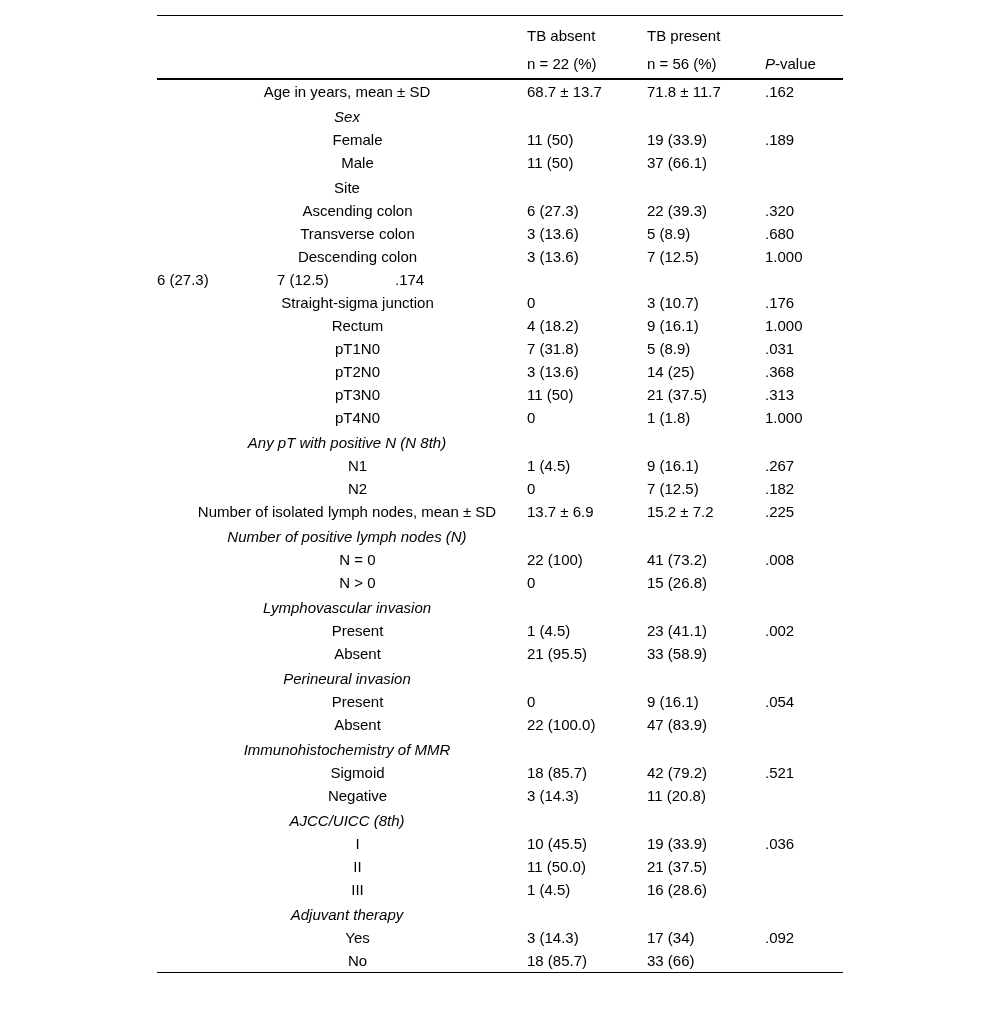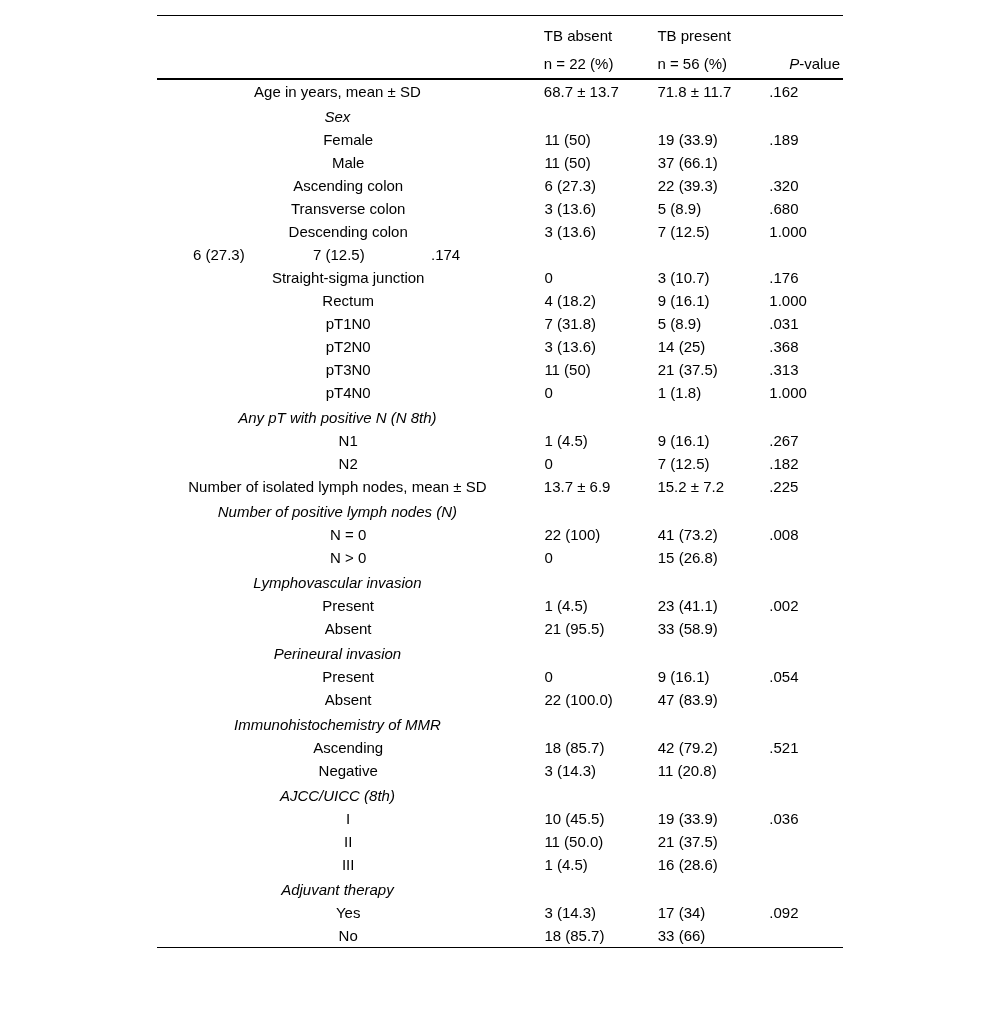--- a/index.html
+++ b/index.html
@@ -11,25 +11,25 @@
     -webkit-font-smoothing:antialiased;
   }
   .tablewrap { position:absolute; left:157px; top:15px; width:686px; }
   .rule { width:100%; background:#000000; }
   .rule.top { height:1px; }
   .rule.mid { height:2px; }
   .rule.bottom { height:1px; }
 
   .header { display:flex; height:62px; padding-top:6px; font-size:15px; }
   .hl { line-height:28px; white-space:nowrap; }
-  .pline { margin-top:28px;margin-left:20px; }
+  .pline { margin-top:28px; }
   .pline i { font-style:italic; }
 
   .col-label { width:370px; padding-left:10px;text-align:center; }
-  .col-v1 { width:120px;margin-left:36px; }
+  .col-v1 { width:120px; }
   .col-v2 { width:118px; }
   .col-p  { width:78px; }
 
   .row { display:flex; height:23px; line-height:23px; font-size:15px; white-space:nowrap; }
   .row.section { height:25px; padding-top:2px; }
   .row.indent .col-label { padding-left:31px; }
   .row.italic .col-label { font-style:italic; }
 </style>
 </head>
 <body>
@@ -72,20 +72,26 @@
     <div class="col-v1">11 (50)</div>
     <div class="col-v2">19 (33.9)</div>
     <div class="col-p">.189</div>
   </div>
       <div class="row indent">
     <div class="col-label">Male</div>
     <div class="col-v1">11 (50)</div>
     <div class="col-v2">37 (66.1)</div>
     <div class="col-p"></div>
   </div>
+      <div class="row section">
+    <div class="col-label">Site</div>
+    <div class="col-v1"></div>
+    <div class="col-v2"></div>
+    <div class="col-p"></div>
+  </div>
       <div class="row indent">
     <div class="col-label">Ascending colon</div>
     <div class="col-v1">6 (27.3)</div>
     <div class="col-v2">22 (39.3)</div>
     <div class="col-p">.320</div>
   </div>
       <div class="row indent">
     <div class="col-label">Transverse colon</div>
     <div class="col-v1">3 (13.6)</div>
     <div class="col-v2">5 (8.9)</div>
@@ -216,21 +222,21 @@
     <div class="col-v2">47 (83.9)</div>
     <div class="col-p"></div>
   </div>
       <div class="row section italic">
     <div class="col-label">Immunohistochemistry of MMR</div>
     <div class="col-v1"></div>
     <div class="col-v2"></div>
     <div class="col-p"></div>
   </div>
       <div class="row indent">
-    <div class="col-label">Ascending</div>
+    <div class="col-label">Sigmoid</div>
     <div class="col-v1">18 (85.7)</div>
     <div class="col-v2">42 (79.2)</div>
     <div class="col-p">.521</div>
   </div>
       <div class="row indent">
     <div class="col-label">Negative</div>
     <div class="col-v1">3 (14.3)</div>
     <div class="col-v2">11 (20.8)</div>
     <div class="col-p"></div>
   </div>

